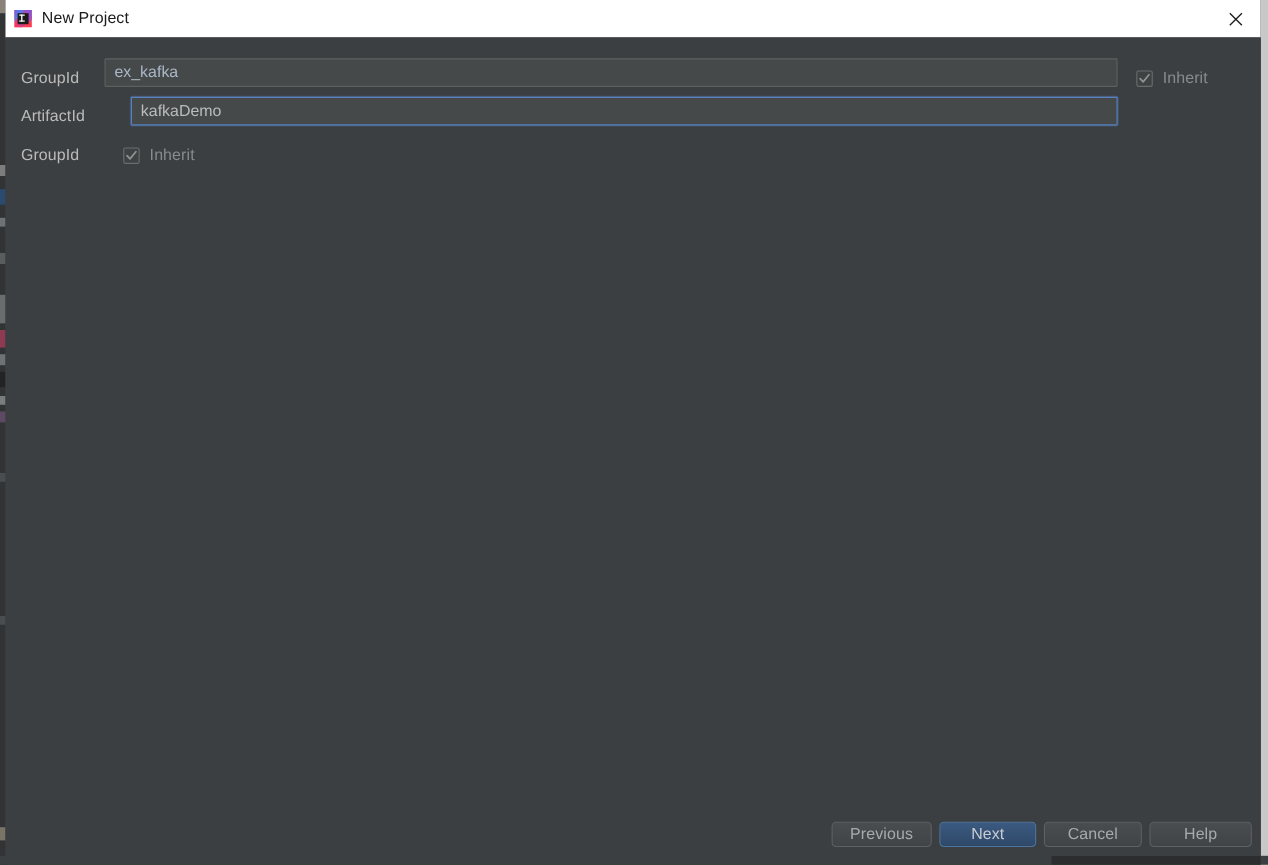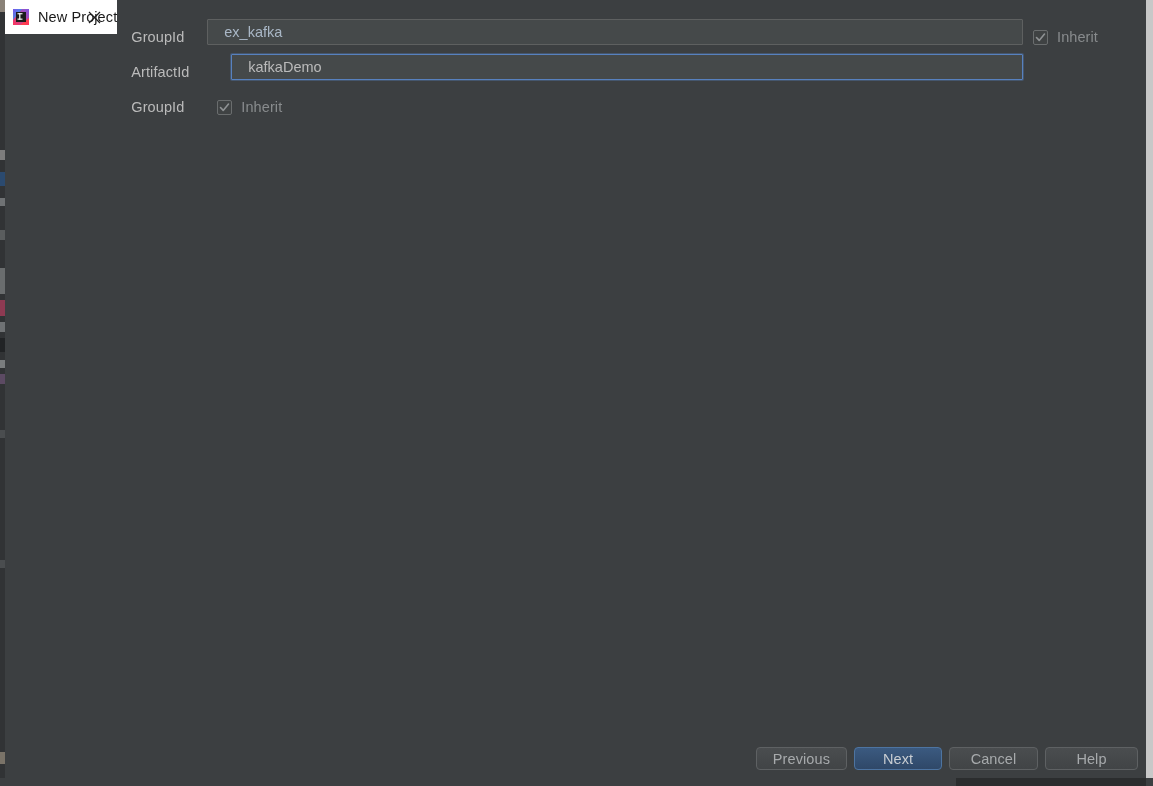--- a/index.html
+++ b/index.html
@@ -35,21 +35,21 @@
     position: absolute; left: 956px; bottom: 0; width: 190px; height: 8px;
     background: #2b2d2e;
   }
 
   
   #dialog {
     position: absolute;
     left: 5px; top: 0;
     width: 1141px; height: 778px;
     background: #3c3f41;
-    display: flex; flex-direction: row;
+    display: flex; flex-direction: column;
   }
 
   
   .titlebar {
     height: 34px; min-height: 34px;
     background: #ffffff;
     display: flex; align-items: center;
     position: relative;
   }
   .titlebar .app-icon {
@@ -95,35 +95,35 @@
   }
   .form-row .text-input {
     flex: 1 1 auto;
     height: 26px;
     background: #45494a;
     border: 1px solid #5e6060;
     border-radius: 1px;
     color: #a9b7c6;
     font-size: 14.5px;
     font-family: "Liberation Sans", sans-serif;
-    padding: 0 16px;
+    padding: 0 8px;
     outline: none;
     line-height: 24px;
   }
   .form-row .text-input.focused {
     border: 1px solid #5781bf;
     box-shadow: 0 0 0 1px rgba(87,129,191,.35);
     color: #bbbbbb;
     caret-color: #bbbbbb;
     margin-left: 24px;
   }
   .form-row .inherit-cell {
     width: 104px; min-width: 104px;
     display: flex; align-items: center;
-    margin-left: 10px;
+    margin-left: 17px;
   }
   .form-row .inherit-cell.spacer { visibility: hidden; }
   .checkbox {
     width: 15px; height: 15px;
     border: 1px solid #6a6d6e;
     border-radius: 2px;
     background: #3f4243;
     display: flex; align-items: center; justify-content: center;
     margin-right: 9px;
     flex: 0 0 auto;

